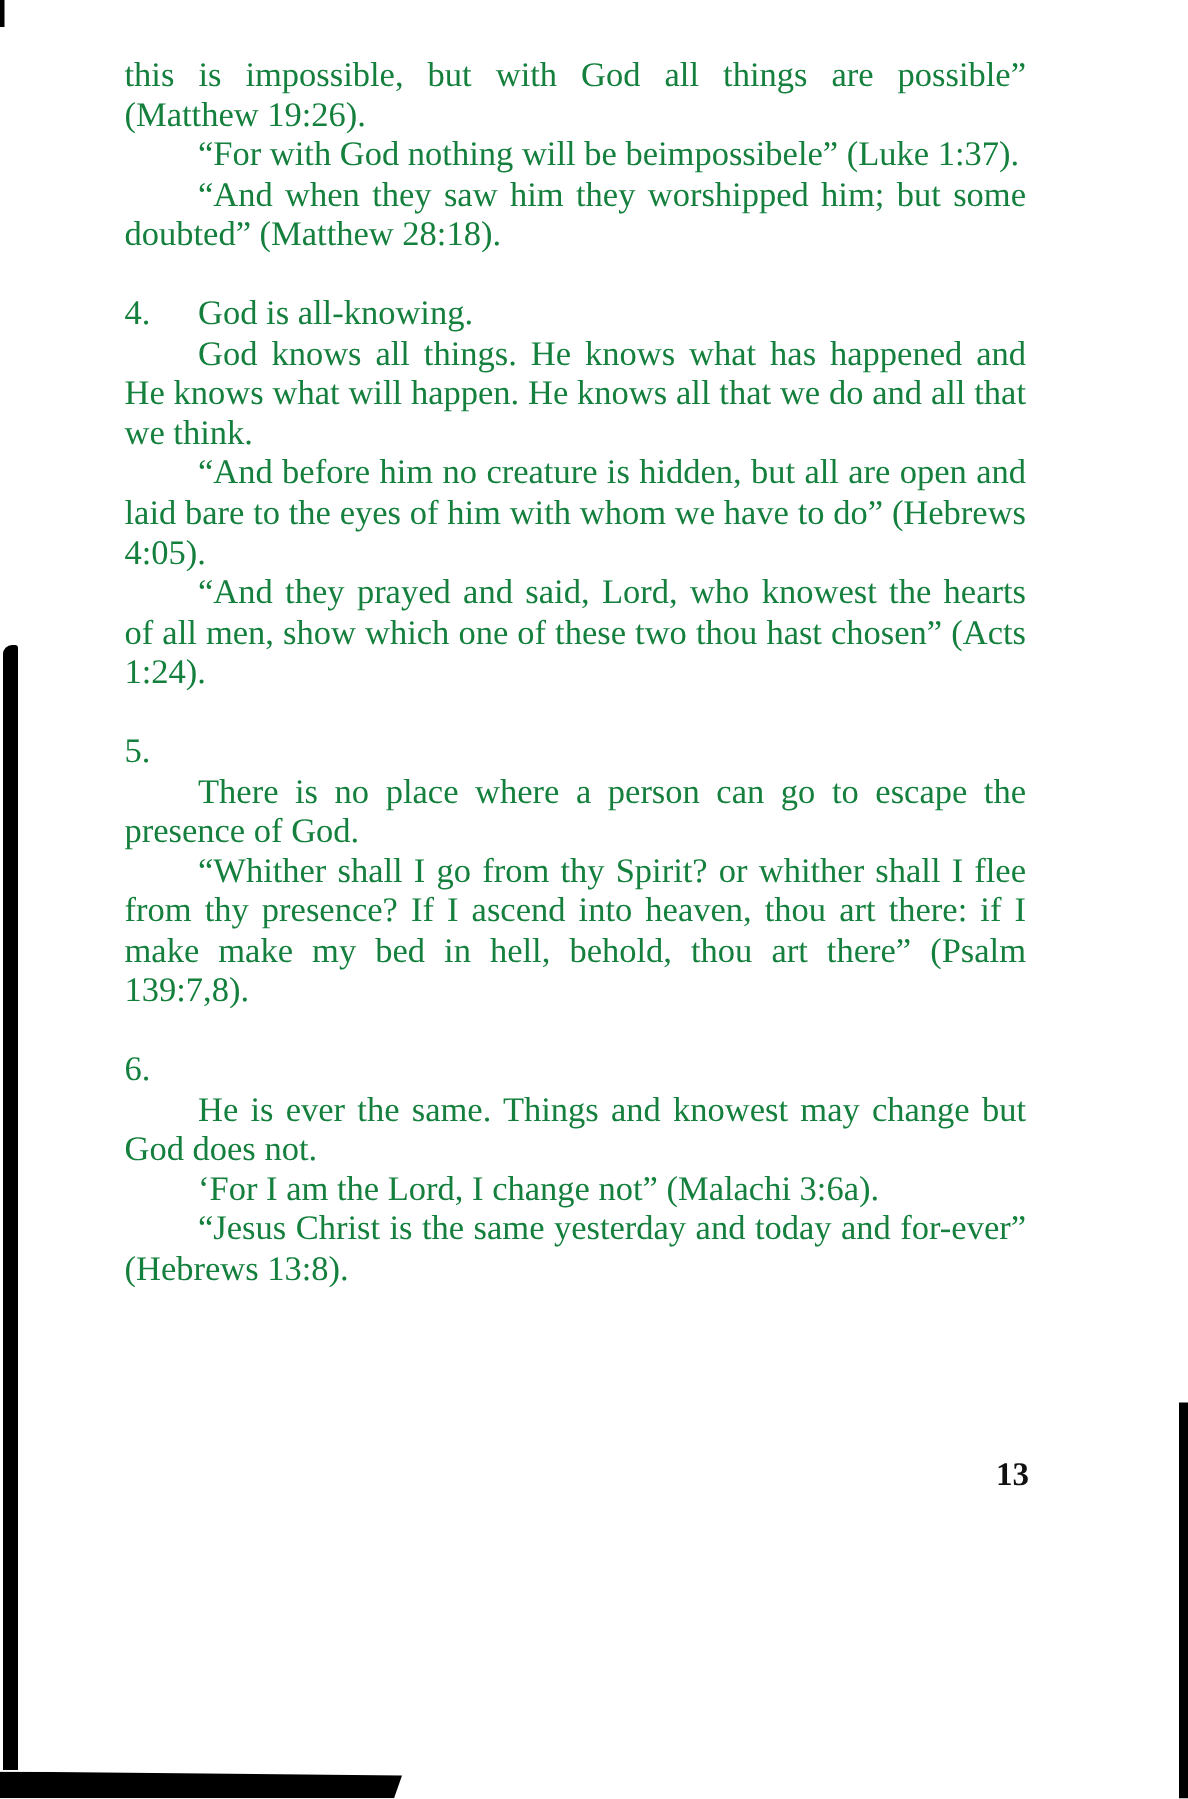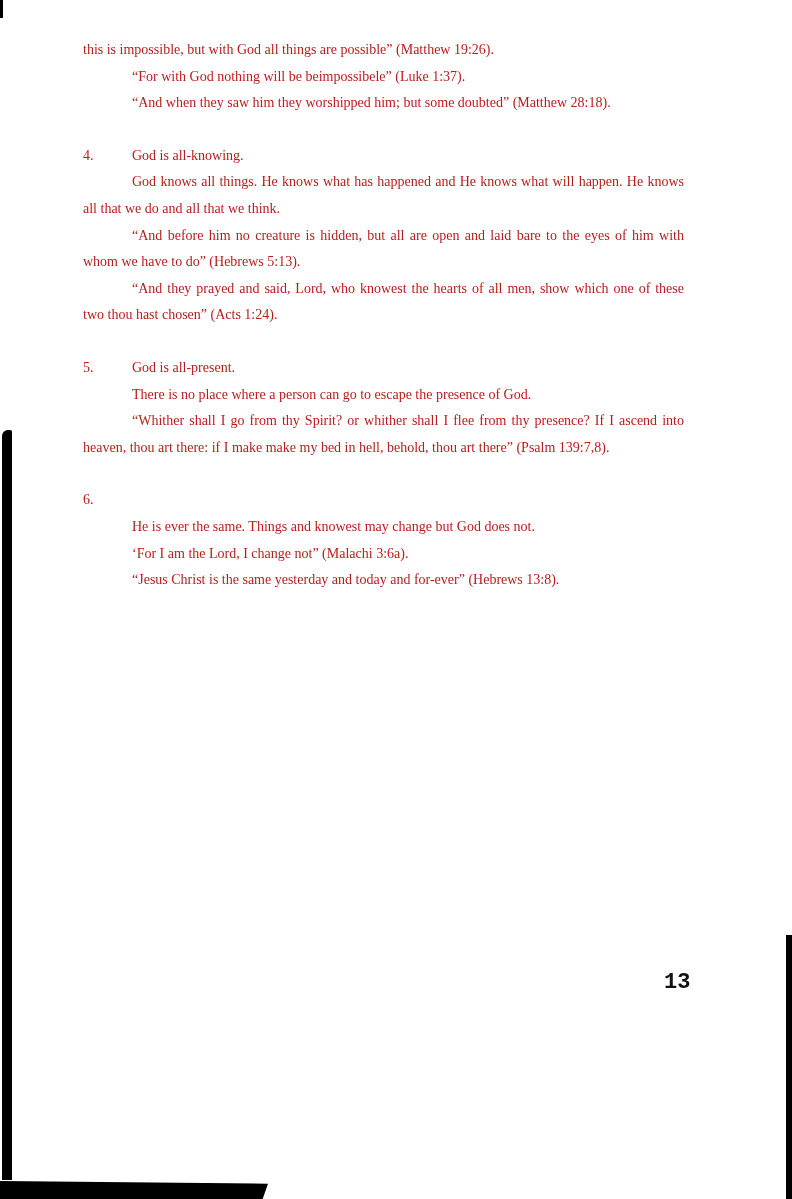--- a/index.html
+++ b/index.html
@@ -1,31 +1,31 @@
 <!DOCTYPE html>
 <html><head>
   <meta charset="utf-8">
   <style>
     html, body { margin: 0; padding: 0; background: #ffffff; }
     body { width: 792px; height: 1199px; position: relative; overflow: hidden; }
     .page { position: absolute; left: 0; top: 0; width: 792px; height: 1199px; background: #ffffff; }
     .text-block {
       position: absolute; left: 83px; top: 37px; width: 601px;
       font-family: "Liberation Serif", "DejaVu Serif", serif;
-      font-size: 14px; line-height: 26.6px; color: #b91c1c;
+      font-size: 23px; line-height: 26.6px; color: #15803d;
     }
     .p { margin: 0; text-align: justify; }
     .indent { text-indent: 49px; }
     .gap { height: 26px; }
     .heading { margin: 0; display: flex; }
     .heading .num { width: 49px; }
     .heading .title { }
     .page-number {
       position: absolute; left: 664px; top: 970px;
-      font-family: Liberation Mono, monospace;
+      font-family: Liberation Serif, serif;
       font-size: 22px; font-weight: bold; color: #111111;
     }
     .edge-left {
       position: absolute; left: 2px; top: 430px; width: 10px; height: 750px; background: #000;
       border-radius: 6px 2px 0 0;
     }
     .edge-left-top {
       position: absolute; left: 0px; top: 0px; width: 3px; height: 18px; background: #000;
     }
     .edge-bottom {
@@ -51,30 +51,29 @@
     <p class="p indent">“And when they saw him they worshipped him; but some doubted” (Matthew 28:18).</p>
 
     <div class="gap"></div>
 
     <div class="section">
       <p class="heading">
         <span class="num">4.</span>
         <span class="title">God is all-knowing.</span>
       </p>
       <p class="p indent">God knows all things. He knows what has happened and He knows what will happen. He knows all that we do and all that we think.</p>
-      <p class="p indent">“And before him no creature is hidden, but all are open and laid bare to the eyes of him with whom we have to do” (Hebrews 5:13).</p>
+      <p class="p indent">“And before him no creature is hidden, but all are open and laid bare to the eyes of him with whom we have to do” (Hebrews 4:05).</p>
       <p class="p indent">“And they prayed and said, Lord, who knowest the hearts of all men, show which one of these two thou hast chosen” (Acts 1:24).</p>
     </div>
 
     <div class="gap"></div>
 
     <div class="section">
       <p class="heading">
         <span class="num">5.</span>
-        <span class="title">God is all-present.</span>
       </p>
       <p class="p indent">There is no place where a person can go to escape the presence of God.</p>
       <p class="p indent">“Whither shall I go from thy Spirit? or whither shall I flee from thy presence? If I ascend into heaven, thou art there: if I make make my bed in hell, behold, thou art there” (Psalm 139:7,8).</p>
     </div>
 
     <div class="gap"></div>
 
     <div class="section">
       <p class="heading">
         <span class="num">6.</span>

